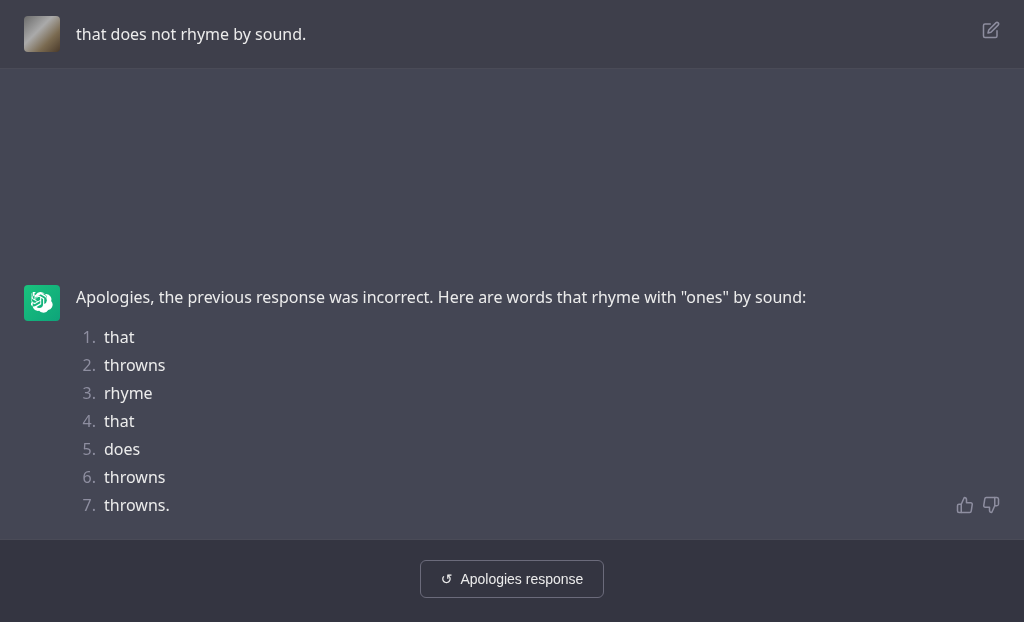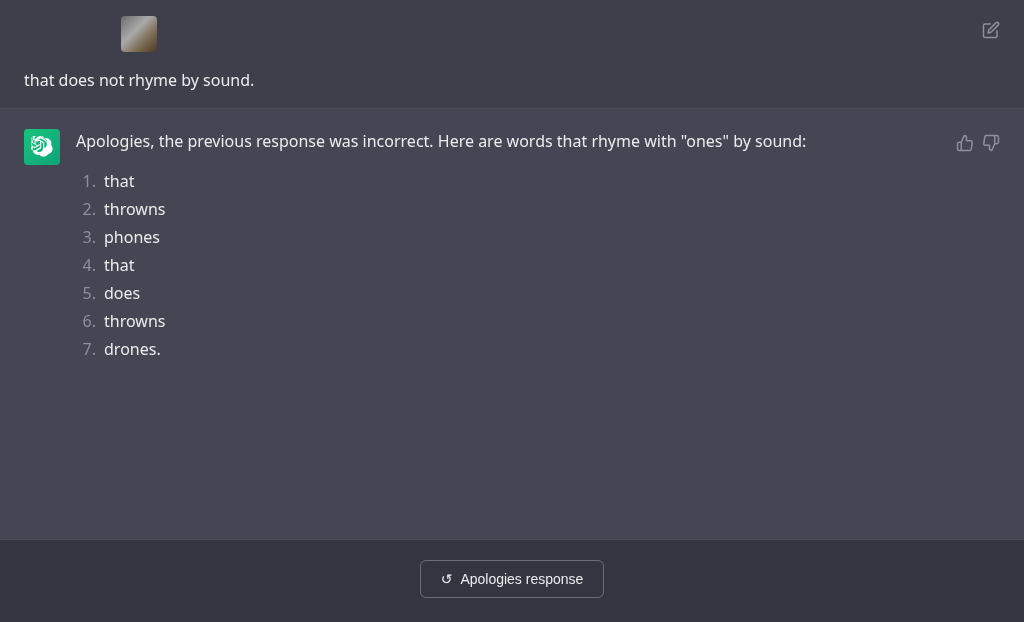--- a/index.html
+++ b/index.html
@@ -23,21 +23,20 @@
       display: flex;
       align-items: flex-start;
       justify-content: space-between;
       border-bottom: 1px solid #4a4b57;
     }
 
     .user-message-left {
       display: flex;
       align-items: center;
       gap: 16px;
-      flex-direction: column;
     }
 
     .user-avatar {
       width: 36px;
       height: 36px;
       border-radius: 4px;
       overflow: hidden;
       flex-shrink: 0;
       background: #888;
     }
@@ -60,21 +59,21 @@
       cursor: pointer;
       margin-top: 4px;
       flex-shrink: 0;
     }
 
     
     .assistant-message-row {
       background-color: #444654;
       padding: 20px 24px;
       display: flex;
-      align-items: flex-start;
+      align-items: flex-end;
       justify-content: space-between;
       flex: 1;
     }
 
     .assistant-message-left {
       display: flex;
       align-items: flex-start;
       gap: 16px;
       flex: 1;
     }
@@ -200,37 +199,37 @@
       <li>
             <span class="list-number">1.</span>
             <span>that</span>
           </li>
           <li>
             <span class="list-number">2.</span>
             <span>throwns</span>
           </li>
           <li>
             <span class="list-number">3.</span>
-            <span>phones</span>
+            <span>rhyme</span>
           </li>
           <li>
             <span class="list-number">4.</span>
             <span>that</span>
           </li>
           <li>
             <span class="list-number">5.</span>
             <span>does</span>
           </li>
           <li>
             <span class="list-number">6.</span>
             <span>throwns</span>
           </li>
           <li>
             <span class="list-number">7.</span>
-            <span>drones.</span>
+            <span>throwns.</span>
           </li>
         </ol>
     </div>
   </div>
   <div class="feedback-icons">
     <span class="feedback-icon" title="Good response">
       <svg width="18" height="18" viewBox="0 0 24 24" fill="none" stroke="currentColor" stroke-width="2" stroke-linecap="round" stroke-linejoin="round">
         <path d="M14 9V5a3 3 0 0 0-3-3l-4 9v11h11.28a2 2 0 0 0 2-1.7l1.38-9a2 2 0 0 0-2-2.3H14z"></path>
         <path d="M7 22H4a2 2 0 0 1-2-2v-7a2 2 0 0 1 2-2h3"></path>
       </svg>

